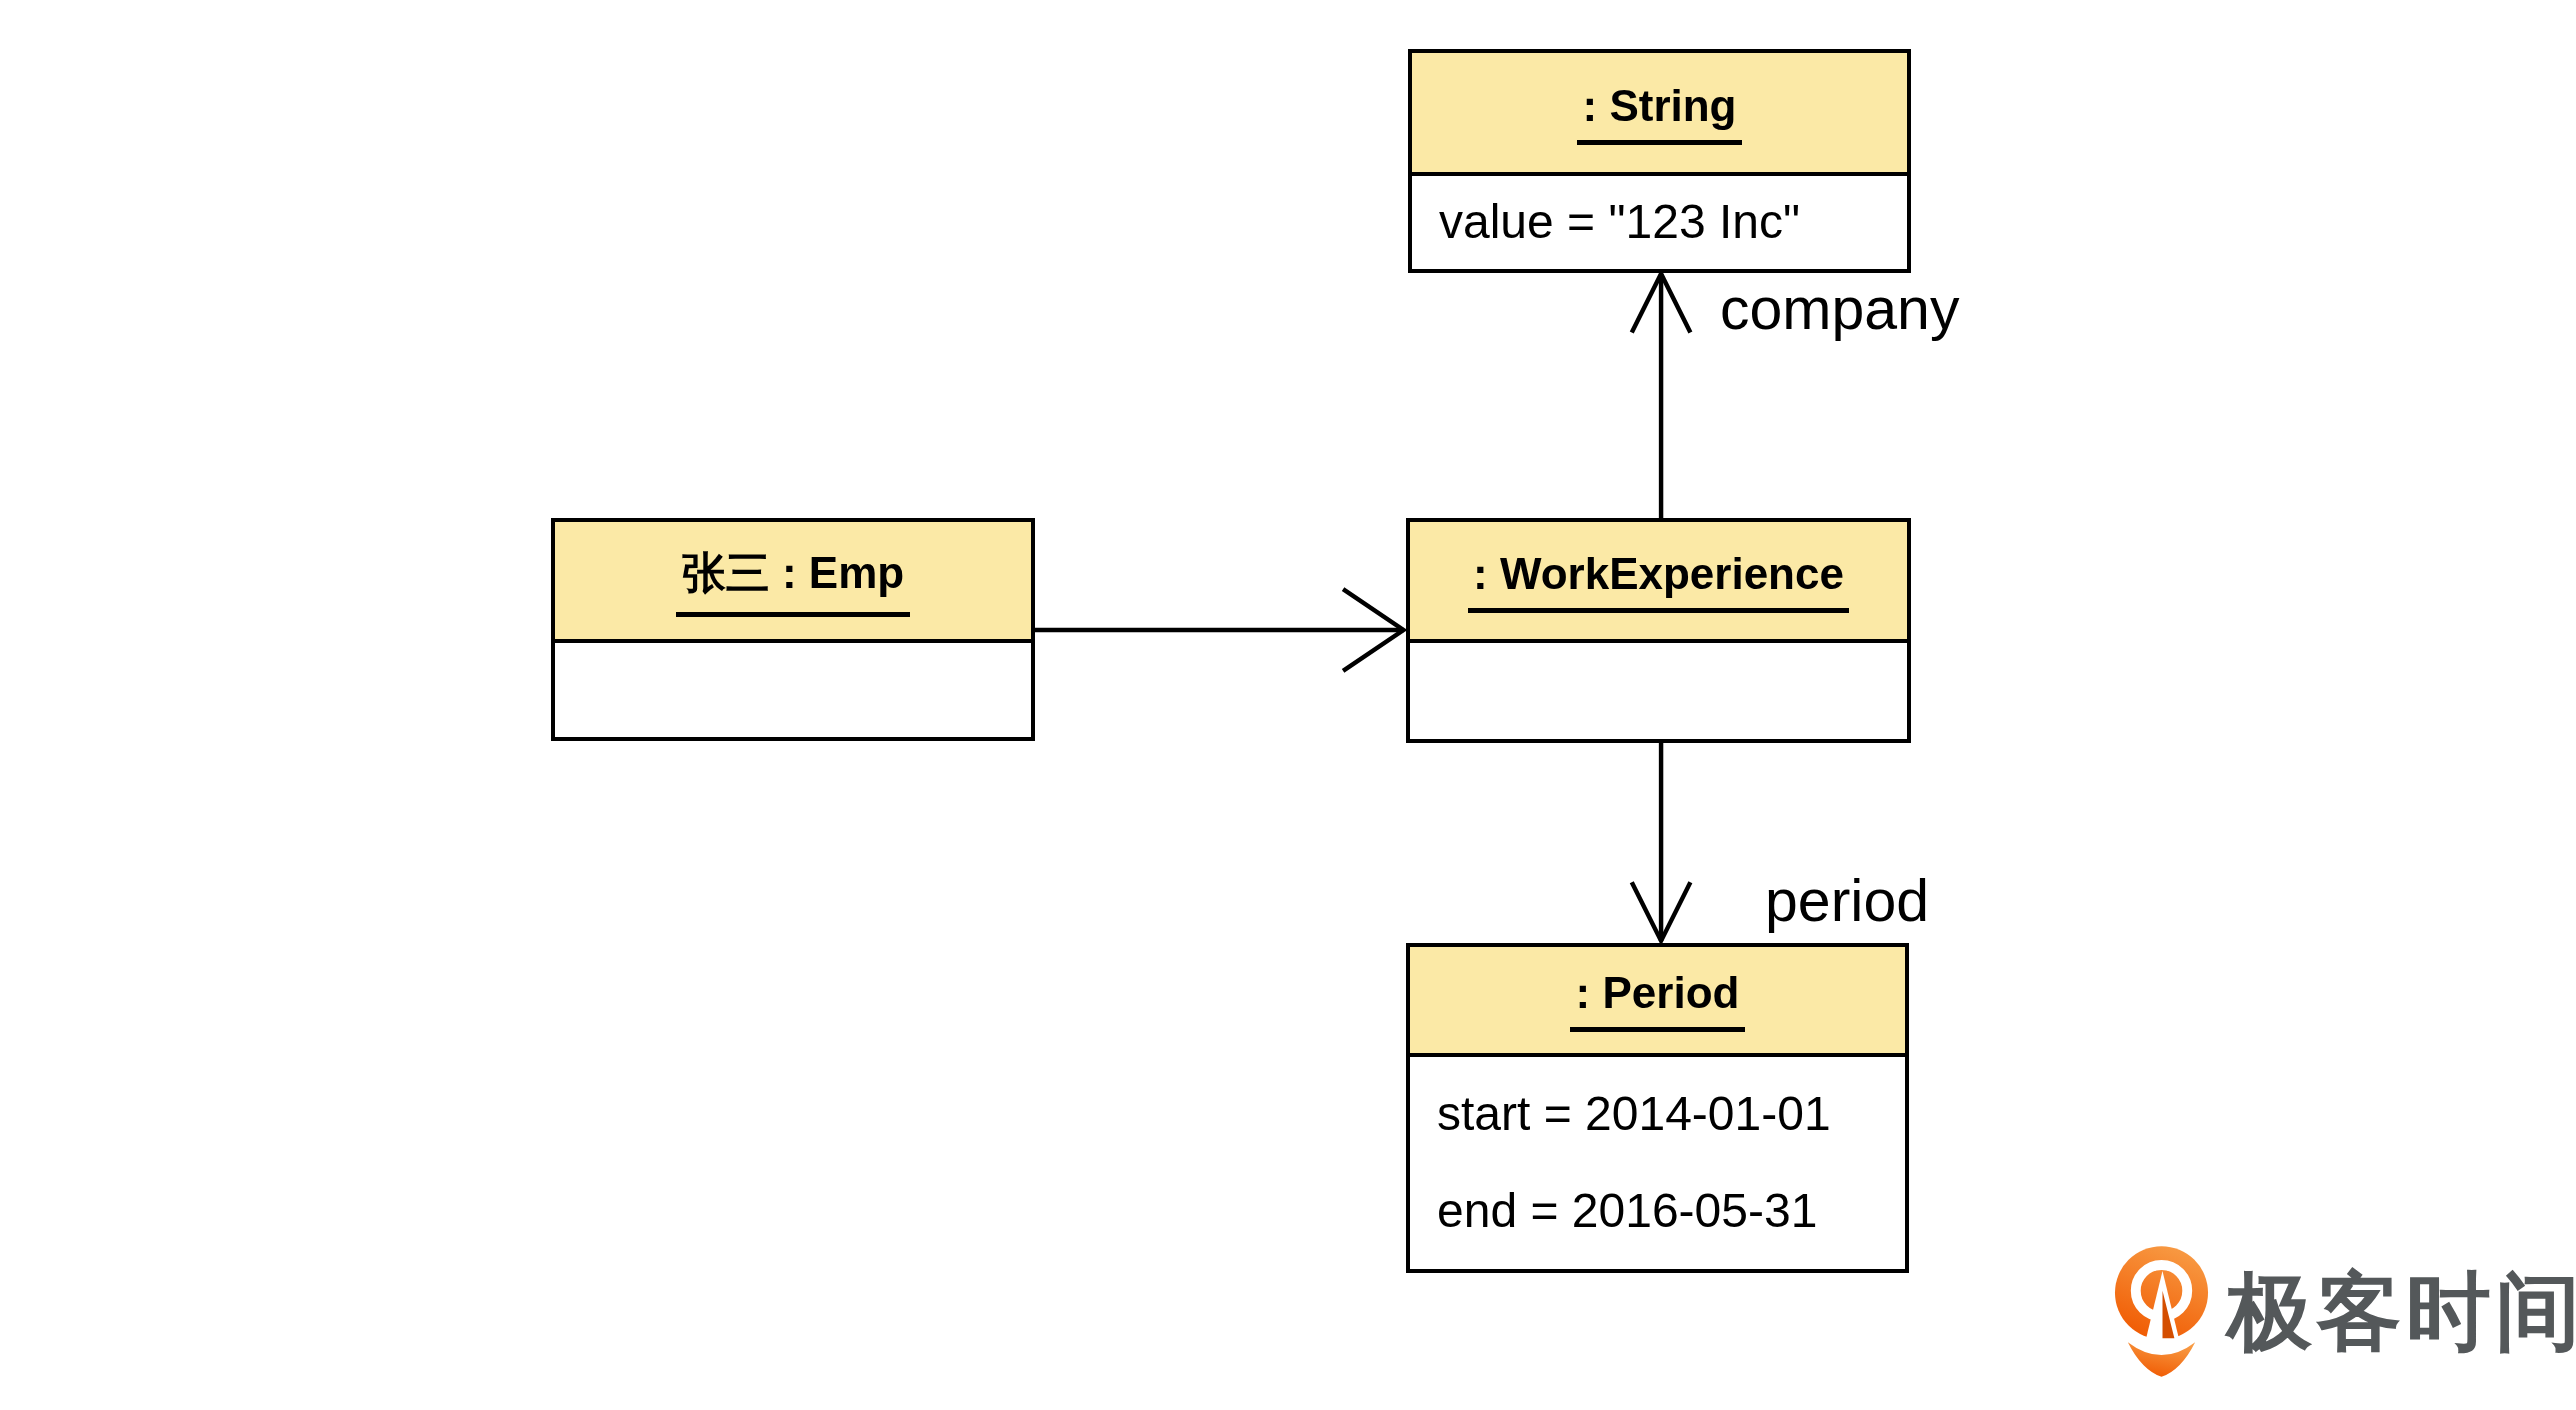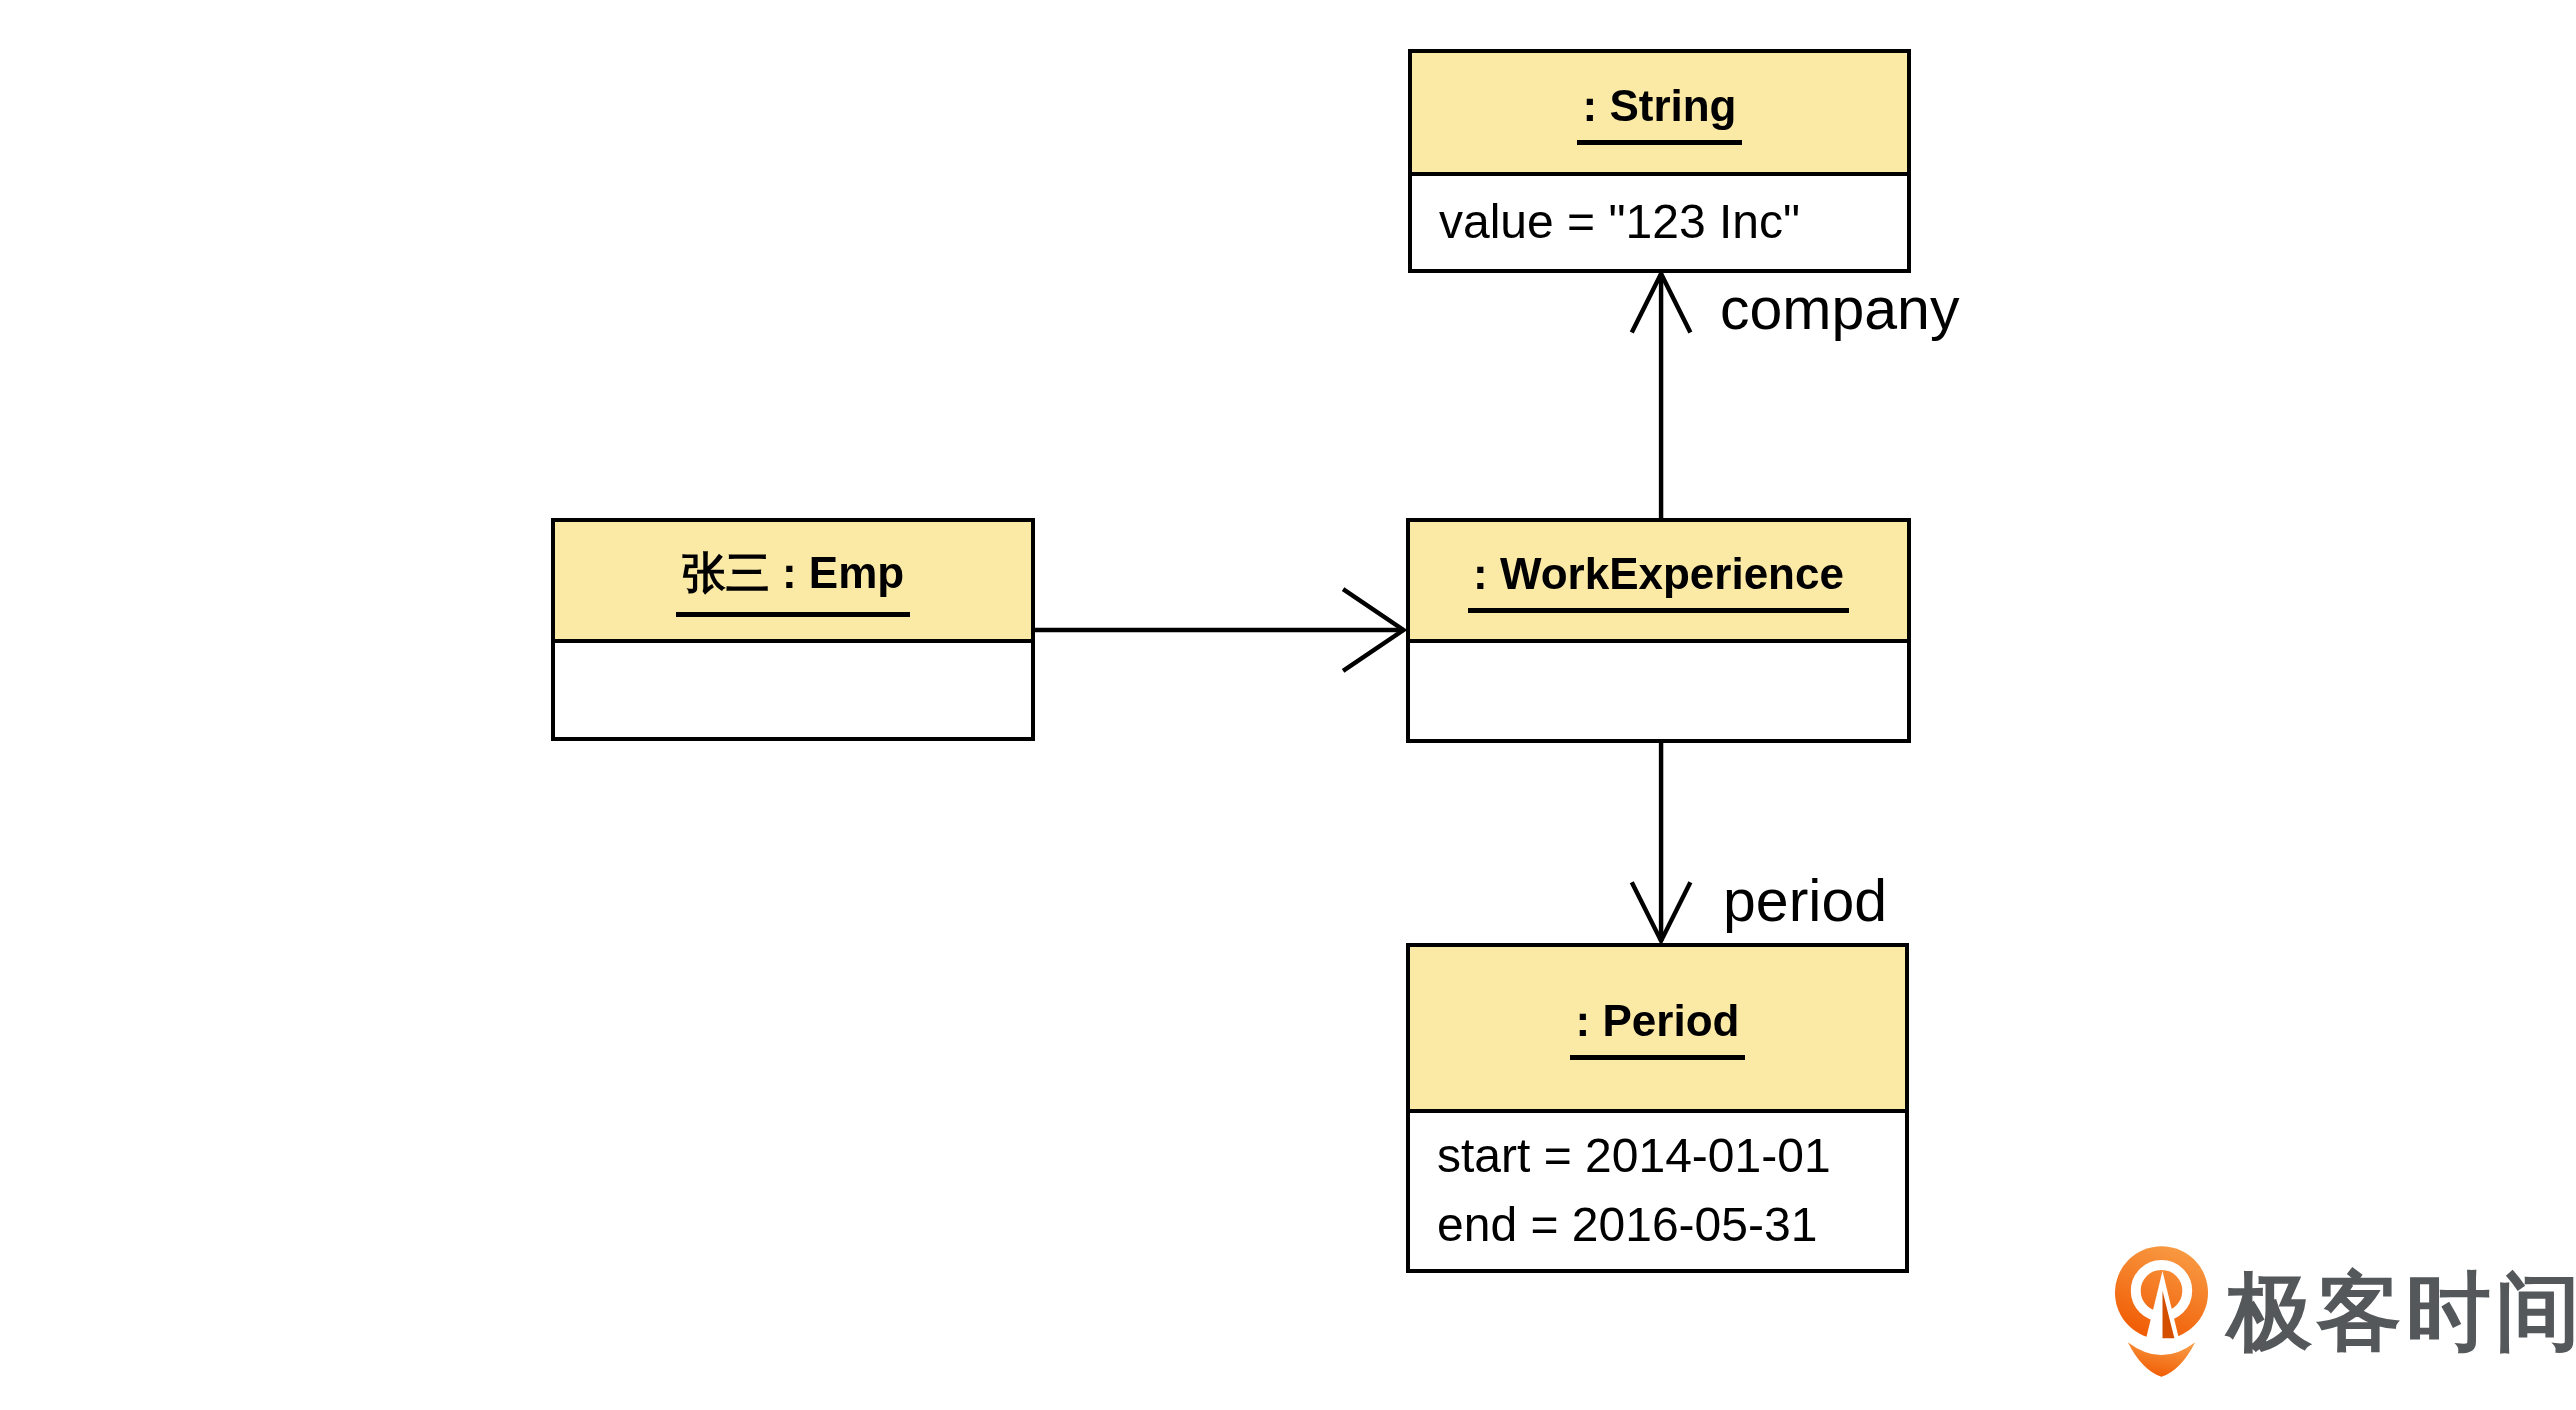--- a/index.html
+++ b/index.html
@@ -50,35 +50,35 @@
   .obj-body.two-lines{justify-content:space-around;}
   .attr-line{white-space:nowrap;line-height:1.1;}
   
   .box-string{left:1408px;top:49px;width:503px;height:224px;}
   .box-string .obj-header{height:123px;}
   .box-emp{left:551px;top:518px;width:484px;height:223px;}
   .box-emp .obj-header{height:121px;}
   .box-we{left:1406px;top:518px;width:505px;height:225px;}
   .box-we .obj-header{height:121px;}
   .box-period{left:1406px;top:943px;width:503px;height:330px;}
-  .box-period .obj-header{height:166px;}
+  .box-period .obj-header{height:110px;}
   
   .connectors{
     position:absolute;left:0;top:0;width:2576px;height:1411px;
     pointer-events:none;
   }
   
   .edge-label{
     position:absolute;
     font-size:59px;
     color:#000000;
     white-space:nowrap;
   }
   .label-company{left:1720px;top:275px;}
-  .label-period{left:1723px;top:867px;}
+  .label-period{left:1765px;top:867px;}
   
   .logo{
     position:absolute;
     left:2112px;top:1245px;
     display:flex;
     align-items:center;
     gap:16px;
   }
   .logo-text{
     font-size:85px;

